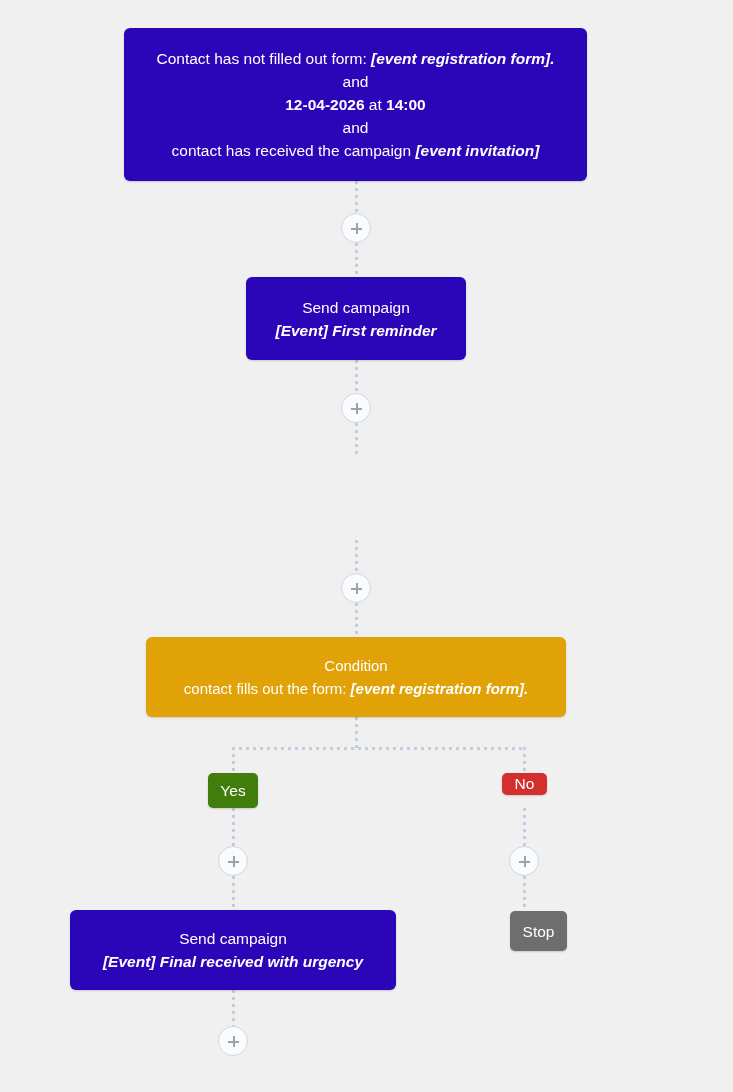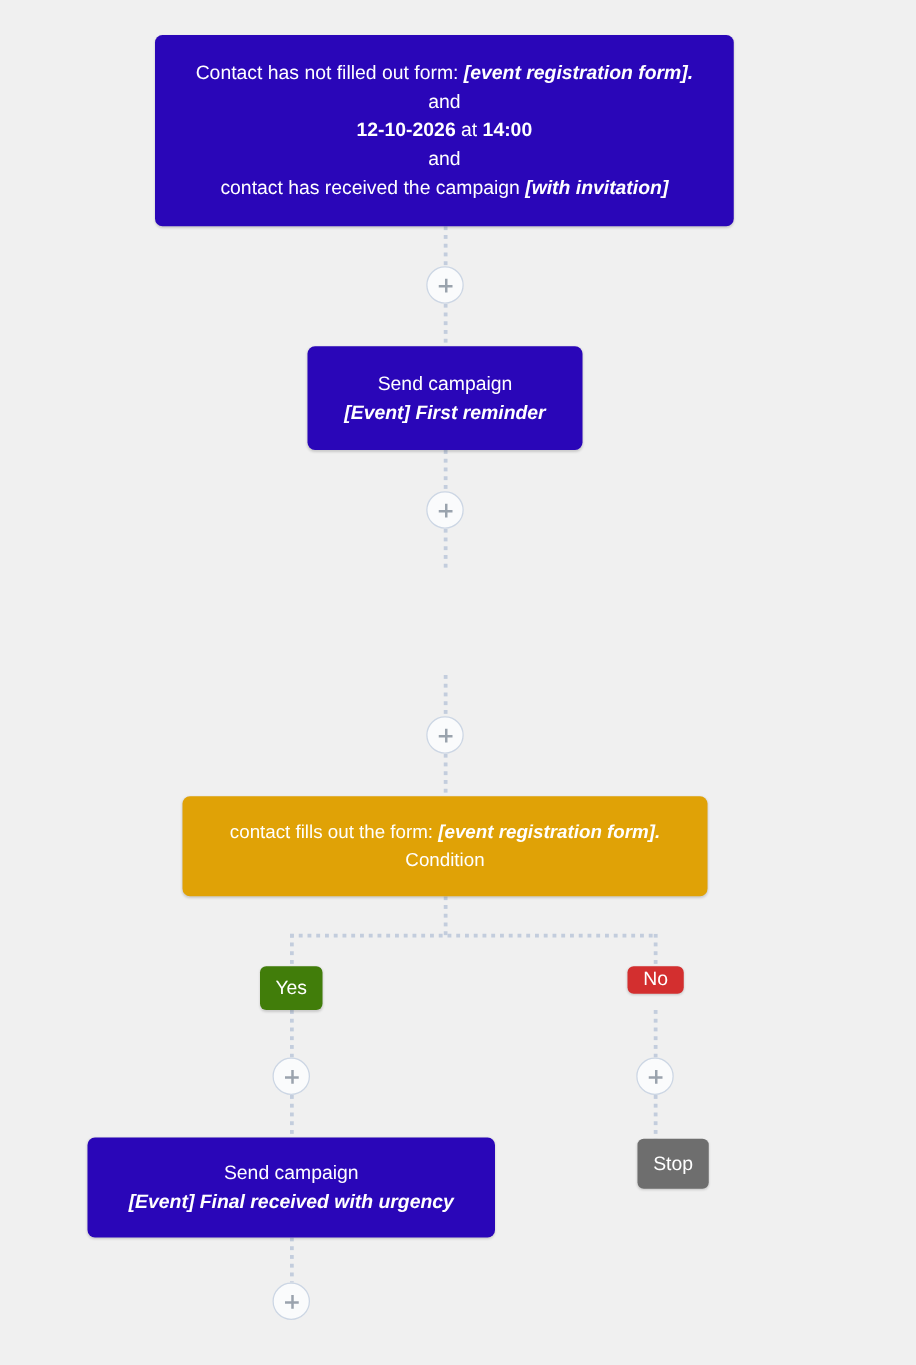--- a/index.html
+++ b/index.html
@@ -141,23 +141,23 @@
   <div class="conn-v" style="left:232px; top:876px; height:34px;"></div>
 
   <div class="conn-v" style="left:523px; top:808px; height:38px;"></div>
   <div class="conn-v" style="left:523px; top:876px; height:35px;"></div>
 
   <div class="conn-v" style="left:232px; top:990px; height:36px;"></div>
 
   <div class="node node-trigger" style="left:124px; top:28px; width:463px; height:153px;">
     <span class="line"><span>Contact has not filled out form: </span><span class="em-bi">[event registration form].</span></span>
     <span class="line">and</span>
-    <span class="line"><span class="em-b">12-10-2026</span><span> at </span><span class="em-b">14:00</span></span>
+    <span class="line"><span class="em-b">12-04-2026</span><span> at </span><span class="em-b">14:00</span></span>
     <span class="line">and</span>
-    <span class="line"><span>contact has received the campaign </span><span class="em-bi">[with invitation]</span></span>
+    <span class="line"><span>contact has received the campaign </span><span class="em-bi">[event invitation]</span></span>
   </div>
 
   <div class="plus-btn" style="left:341px; top:213px;">
     <span class="bar-h"></span>
     <span class="bar-v"></span>
   </div>
 
   <div class="node node-campaign" style="left:246px; top:277px; width:220px; height:83px;">
     <span class="line">Send campaign</span>
     <span class="line strong-i">[Event] First reminder</span>
@@ -168,22 +168,22 @@
     <span class="bar-v"></span>
   </div>
 
 
   <div class="plus-btn" style="left:341px; top:573px;">
     <span class="bar-h"></span>
     <span class="bar-v"></span>
   </div>
 
   <div class="node node-condition" style="left:146px; top:637px; width:420px; height:80px;">
+    <span class="line">Condition</span>
     <span class="line"><span>contact fills out the form: </span><span class="em-bi">[event registration form].</span></span>
-    <span class="line">Condition</span>
   </div>
 
   <div class="badge badge-yes" style="left:208px; top:773px; width:50px; height:35px;">
     <span>Yes</span>
   </div>
   <div class="badge badge-no" style="left:502px; top:773px; width:45px; height:22px;">
     <span>No</span>
   </div>
 
   <div class="plus-btn" style="left:218px; top:846px;">

